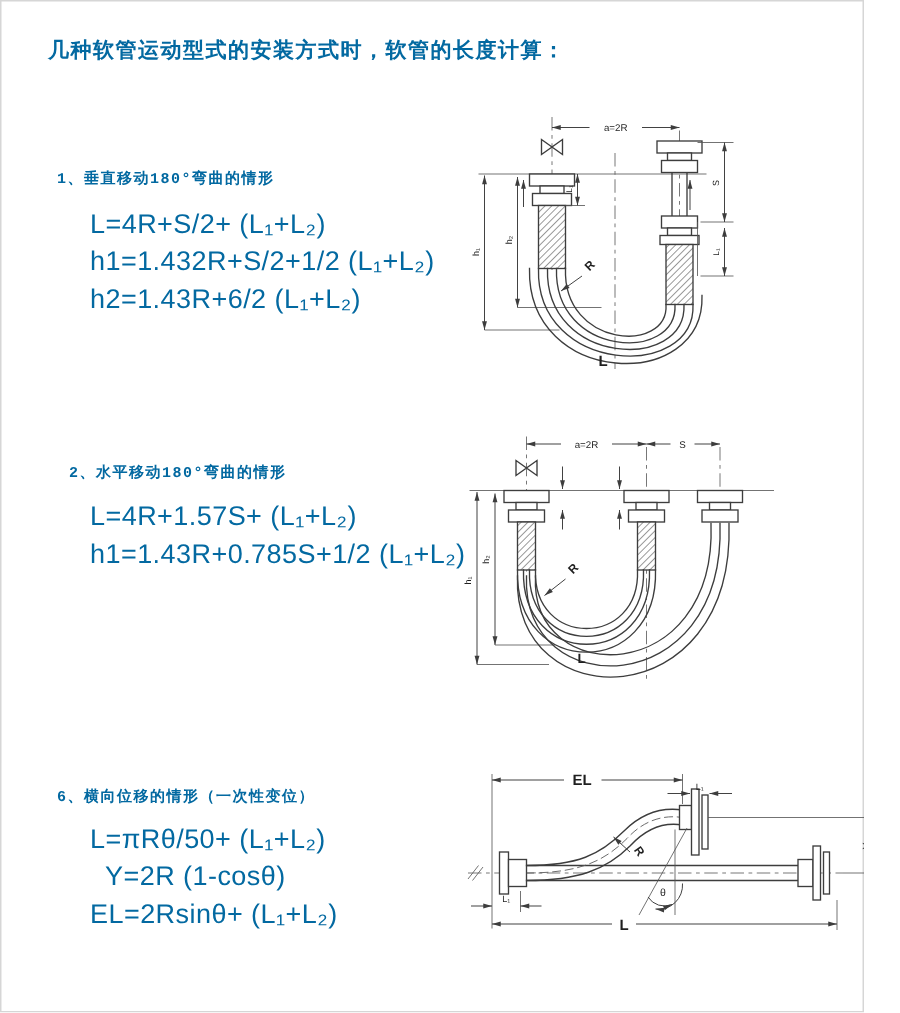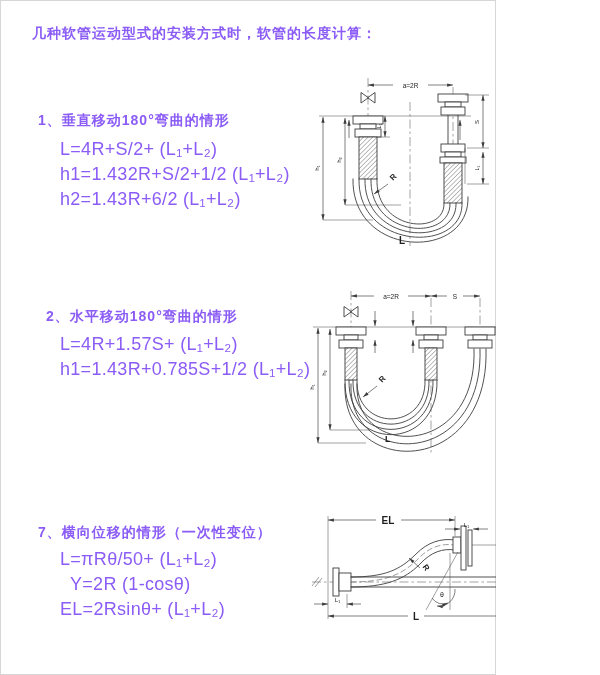--- a/index.html
+++ b/index.html
@@ -1,21 +1,21 @@
 <!DOCTYPE html>
 <html><head>
 <meta charset="utf-8">
 <style>
   html,body{margin:0;padding:0;background:#ffffff;}
-  .page{position:relative;width:496px;height:675px;background:#fff;overflow:hidden;
+  .page{position:relative;width:576px;height:675px;background:#fff;overflow:hidden;
         box-shadow:inset 0 0 0 1px #d6d6d6;
-        font-family:"Liberation Sans","DejaVu Sans",sans-serif;color:#8b5cf6;}
+        font-family:"Liberation Sans","DejaVu Sans",sans-serif;color:#0369a1;}
   .t{position:absolute;white-space:nowrap;}
   .title{font-size:14px;font-weight:700;letter-spacing:1px;}
-  .heading{font-size:14px;font-weight:700;letter-spacing:1px;}
+  .heading{font-size:10px;font-weight:700;letter-spacing:1px;font-family:Liberation Mono, monospace;}
   .formula{font-size:18px;font-weight:500;letter-spacing:.3px;font-family:"Liberation Sans","DejaVu Sans",sans-serif;}
   svg{position:absolute;overflow:visible;}
   .ln{stroke:#3d3d3d;stroke-width:.9;fill:none;stroke-linecap:square;}
   .thin{stroke:#555;stroke-width:.55;fill:none;}
   .dim{stroke:#3d3d3d;stroke-width:.65;fill:none;}
   .cl{stroke:#5a5a5a;stroke-width:.55;fill:none;stroke-dasharray:9 3 2.5 3;}
   .cl2{stroke:#5a5a5a;stroke-width:.6;fill:none;stroke-dasharray:6 2.5;}
   .fit{fill:#fff;stroke:#3d3d3d;stroke-width:.9;}
   .hose{stroke:#3d3d3d;stroke-width:.9;}
   svg text{fill:#1f1f1f;stroke:none;font-family:"Liberation Sans","DejaVu Sans",sans-serif;}
@@ -29,21 +29,21 @@
 
   <div class="t heading" style="left:38px;top:112px">1、垂直移动180°弯曲的情形</div>
   <div class="t formula" style="left:60px;top:139px">L=4R+S/2+ (L₁+L₂)</div>
   <div class="t formula" style="left:60px;top:164px">h1=1.432R+S/2+1/2 (L₁+L₂)</div>
   <div class="t formula" style="left:60px;top:189px">h2=1.43R+6/2 (L₁+L₂)</div>
 
   <div class="t heading" style="left:46px;top:308px">2、水平移动180°弯曲的情形</div>
   <div class="t formula" style="left:60px;top:334px">L=4R+1.57S+ (L₁+L₂)</div>
   <div class="t formula" style="left:60px;top:359px">h1=1.43R+0.785S+1/2 (L₁+L₂)</div>
 
-  <div class="t heading" style="left:38px;top:524px">7、横向位移的情形（一次性变位）</div>
+  <div class="t heading" style="left:38px;top:524px">6、横向位移的情形（一次性变位）</div>
   <div class="t formula" style="left:60px;top:549px">L=πRθ/50+ (L₁+L₂)</div>
   <div class="t formula" style="left:70px;top:574px">Y=2R (1-cosθ)</div>
   <div class="t formula" style="left:60px;top:599px">EL=2Rsinθ+ (L₁+L₂)</div>
 
   <svg style="left:315px;top:72px" width="235" height="185" viewBox="0 0 235 185">
     <defs>
       <marker id="mk1" viewBox="0 0 10 6" refX="9.5" refY="3" markerWidth="6.5" markerHeight="4.2" orient="auto-start-reverse" markerUnits="userSpaceOnUse">
         <path d="M0.5,0.5 L9.5,3 L0.5,5.5 Z" fill="#3d3d3d" stroke="none"></path>
       </marker>
       <pattern id="ht1" width="3.2" height="3.2" patternUnits="userSpaceOnUse" patternTransform="rotate(45)">

